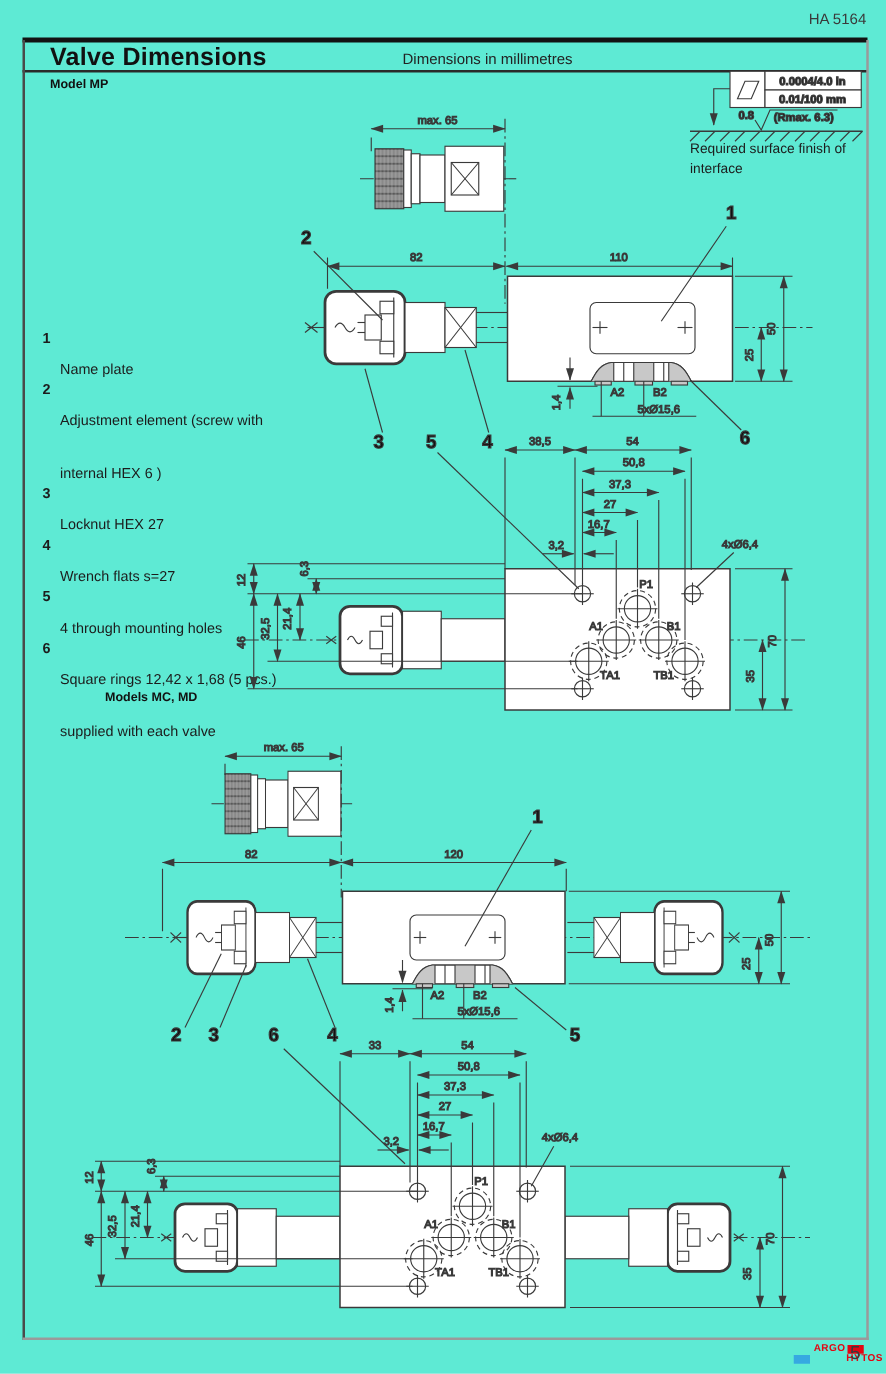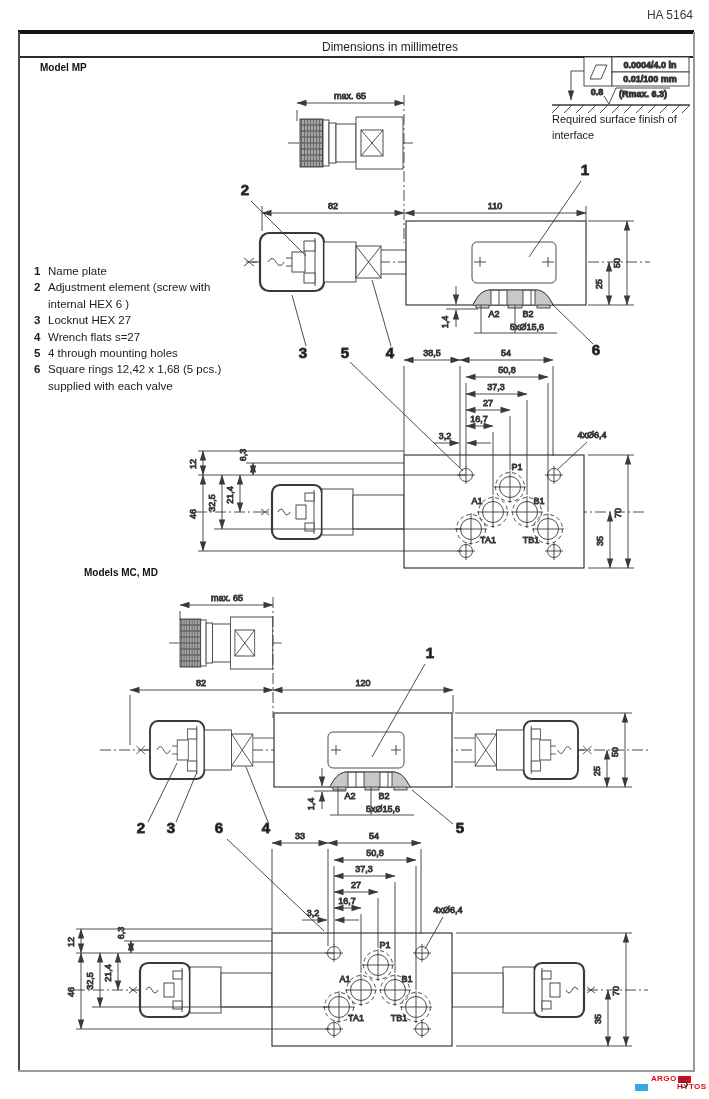--- a/index.html
+++ b/index.html
@@ -1,58 +1,59 @@
 <!DOCTYPE html>
 <html><head>
 <meta charset="utf-8">
 <style>
   html,body{margin:0;padding:0;background:#e9e9e9;}
-  .page{position:relative;width:709px;height:1099px;background:#ffffff;font-family:"Liberation Sans",sans-serif;color:#222;overflow:hidden;}
+  .page{position:relative;width:709px;height:1099px;background:#5eead4;font-family:"Liberation Sans",sans-serif;color:#222;overflow:hidden;}
   .abs{position:absolute;}
   .doc-number{top:8px;right:16px;font-size:12px;color:#3a3a3a;}
   .bar-top{left:18px;top:30px;width:676px;height:4px;background:#121212;}
   .bar-sep{left:18px;top:56px;width:676px;height:2px;background:#2a2a2a;}
   .border-left{left:18px;top:32px;width:2px;height:1040px;background:#4a4a4a;}
   .border-right{left:693px;top:32px;width:2px;height:1040px;background:#9a9a9a;}
   .border-bottom{left:18px;top:1070px;width:677px;height:2px;background:#9a9a9a;}
   .title{left:40px;top:35px;font-size:20px;font-weight:bold;color:#111;letter-spacing:.2px;}
   .subtitle{left:322px;top:40px;font-size:12px;color:#222;}
   .sec-title{font-size:10px;font-weight:bold;color:#111;}
   .legend{left:34px;top:263px;width:230px;font-size:11.5px;line-height:16.4px;color:#1c1c1c;}
   .legend .row{display:flex;}
   .legend .n{width:14px;font-weight:bold;flex:0 0 14px;}
-  .legend .t{flex:1;}
+  .legend .t{flex:1;margin-top:25px;}
   .sf-caption{left:552px;top:111px;width:150px;font-size:11px;line-height:16px;color:#1c1c1c;}
   .footer-logo{left:635px;top:1075px;font-size:8px;font-weight:bold;line-height:8px;}
   .footer-logo .r1,.footer-logo .r2{display:flex;align-items:center;height:8px;justify-content:center;}
   .logo-txt{letter-spacing:.4px;}
   .box-red{width:13px;height:7px;margin-left:1px;}
   .box-blue{width:13px;height:7px;margin-right:1px;}
   .page-num{left:680px;top:1074px;font-size:15px;color:#3a3a3a;}
   svg text{font-family:"Liberation Sans",sans-serif;}
   .dl{font-size:9px;fill:#1c1c1c;text-anchor:middle;}
   .pl{font-size:9px;fill:#1c1c1c;text-anchor:middle;}
   .co{font-size:15px;font-weight:bold;fill:#111;text-anchor:middle;}
   .sft{font-size:9px;font-weight:bold;fill:#111;text-anchor:middle;}
 </style>
 </head>
 <body>
 
 <div class="page">
 
   <div class="abs doc-number">HA 5164</div>
   <div class="abs bar-top"></div>
+  <div class="abs title">Valve Dimensions</div>
   <div class="abs subtitle">Dimensions in millimetres</div>
   <div class="abs bar-sep"></div>
   <div class="abs border-left"></div>
   <div class="abs border-right"></div>
   <div class="abs border-bottom"></div>
 
   <div class="abs sec-title" style="left:40px;top:62px;">Model MP</div>
-  <div class="abs sec-title" style="left:40px;top:567px;padding-left:44px;">Models MC, MD</div>
+  <div class="abs sec-title" style="left:40px;top:553px;padding-left:44px;">Models MC, MD</div>
 
   <div class="abs legend">
     <div class="row">
         <span class="n">1</span>
         <span class="t">Name plate</span>
       </div>
     <div class="row">
         <span class="n">2</span>
         <span class="t">Adjustment element (screw with</span>
       </div>

